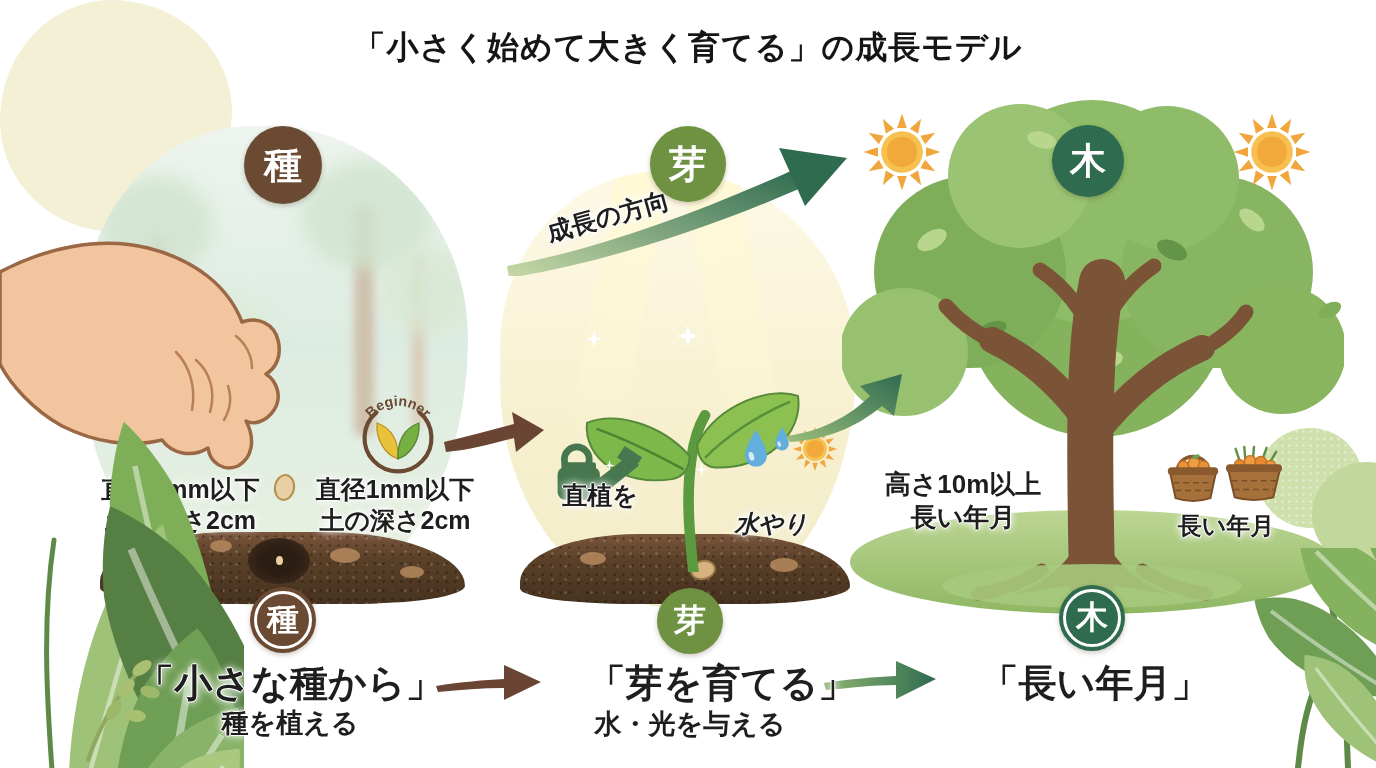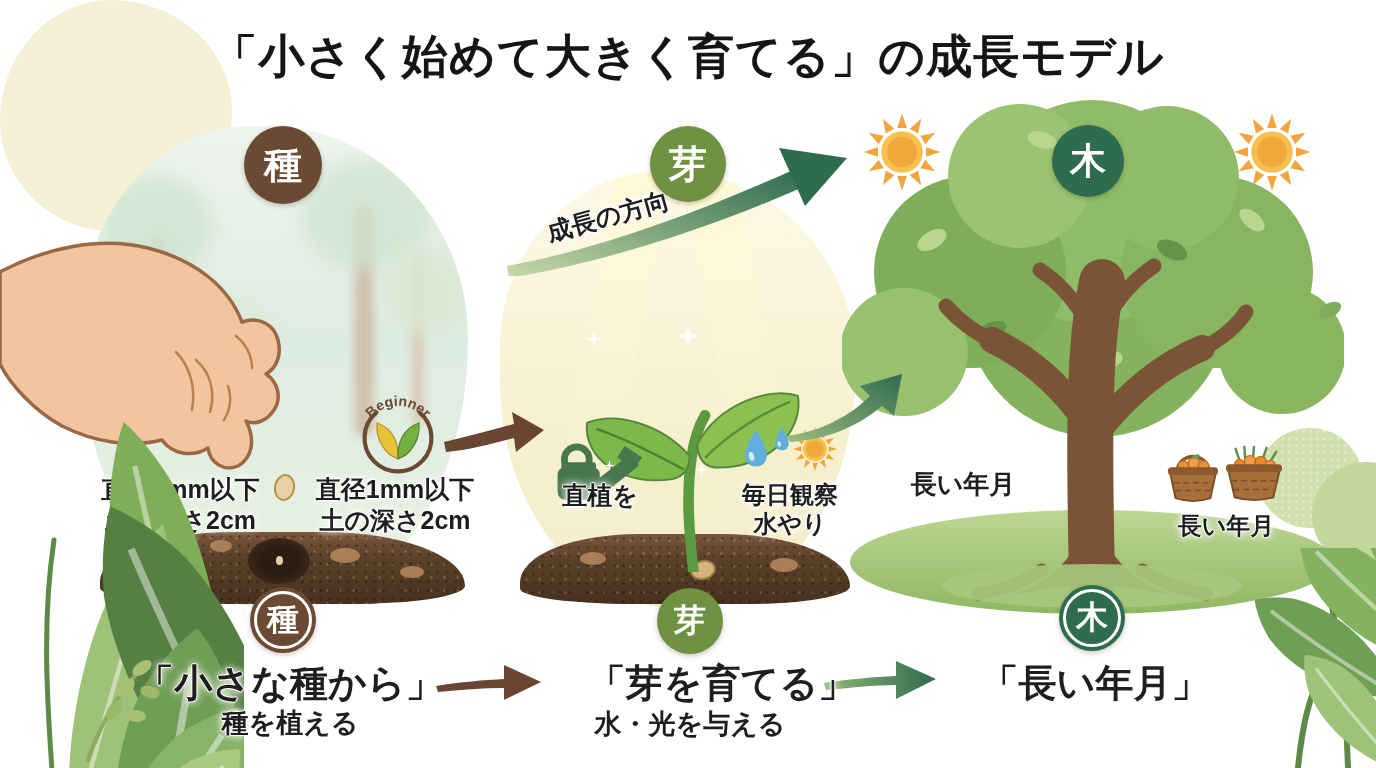--- a/index.html
+++ b/index.html
@@ -38,21 +38,21 @@
   #soil-hole{position:absolute;left:148px;top:6px;width:62px;height:46px;border-radius:50%;
     background:radial-gradient(#2c1d12 40%,#3a281a 75%,transparent 78%);}
   #soil-hole-seed{position:absolute;left:28px;top:18px;width:7px;height:9px;border-radius:50%;background:#e9d0a4;}
   #soil2-seed{position:absolute;left:170px;top:26px;width:22px;height:16px;border-radius:50%;
     background:#d8b27e;border:2px solid #9a7a46;transform:rotate(-12deg);}
   
   .sparkle{position:absolute;background:#fff;z-index:3;
     clip-path:polygon(50% 0%,60% 40%,100% 50%,60% 60%,50% 100%,40% 60%,0% 50%,40% 40%);
     filter:drop-shadow(0 0 4px rgba(255,255,230,.9));}
   
-  #title{left:0;right:0;top:26px;font-size:46px;font-weight:800;letter-spacing:1px;color:#151515;
+  #title{left:0;right:0;top:26px;font-size:32px;font-weight:800;letter-spacing:1px;color:#151515;
     text-shadow:none;z-index:8;}
   .headline{font-size:38px;font-weight:800;z-index:8;}
   .subline{font-size:27px;font-weight:700;z-index:8;}
   svg{display:block;}
   .lyr2{z-index:2}.lyr3{z-index:3}.lyr4{z-index:4}.lyr6{z-index:6}
 </style>
 </head>
 <body>
 
 <div id="canvas">
@@ -357,24 +357,24 @@
     <div>直径1mm以下</div>
     <div>土の深さ2cm</div>
   </div>
   <div class="txt lyr4" style="left:300px;top:474px;width:190px;font-size:25px;line-height:31px;">
     <div>直径1mm以下</div>
     <div>土の深さ2cm</div>
   </div>
 
   <div class="txt lyr4" style="left:540px;top:479px;width:120px;font-size:25px;">直植を</div>
 
-  <div class="txt lyr4" style="left:715px;top:479px;width:150px;font-size:24px;">毎日観察</div>
-  <div class="txt lyr4" style="left:715px;top:508px;width:150px;font-size:24px;">水やり</div>
+  <div class="txt lyr4" style="left:696px;top:508px;width:150px;font-size:24px;font-style:italic;">水やり</div>
 
   <div class="txt lyr4" style="left:863px;top:468px;width:200px;font-size:26px;line-height:33px;">
+    <div>高さ10m以上</div>
     <div>長い年月</div>
   </div>
   <div class="txt lyr4" style="left:1146px;top:510px;width:160px;font-size:24px;">長い年月</div>
 
   <div class="txt headline" style="left:120px;top:658px;width:340px;text-align:center;">「小さな種から」</div>
   <div class="txt subline" style="left:120px;top:705px;width:340px;">種を植える</div>
 
   <div class="txt headline" style="left:552px;top:658px;width:340px;">「芽を育てる」</div>
   <div class="txt subline" style="left:520px;top:706px;width:340px;">水・光を与える</div>
 

